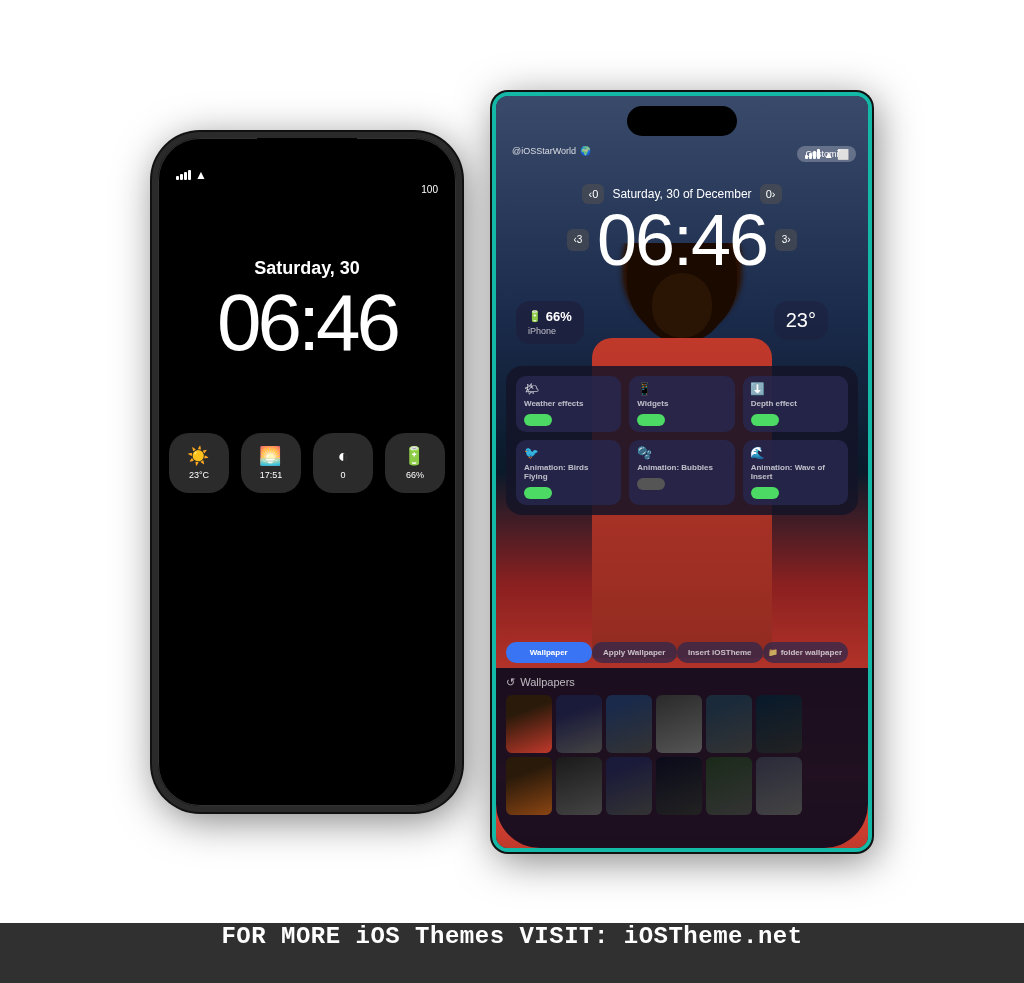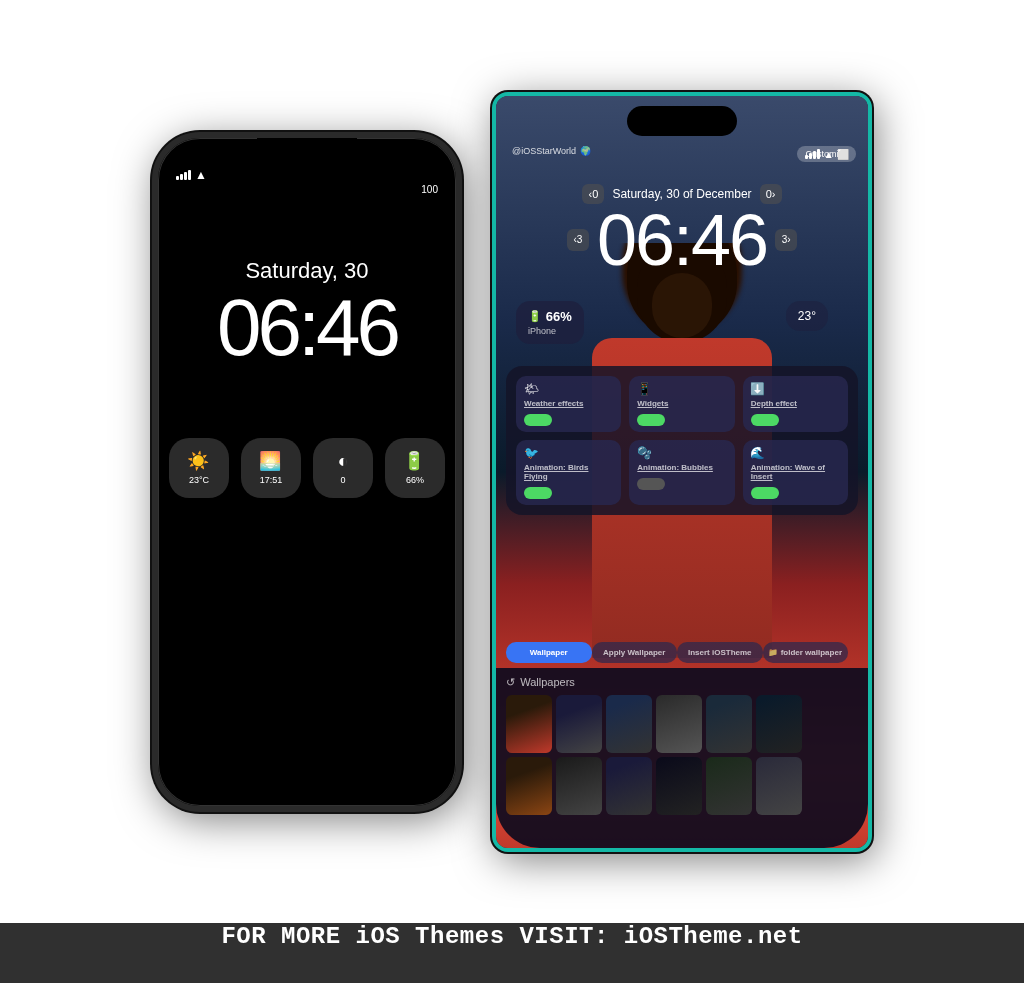--- a/index.html
+++ b/index.html
@@ -81,22 +81,22 @@
     .phone-left .lock-content {
       width: 100%;
       display: flex;
       flex-direction: column;
       align-items: center;
       padding-top: 120px;
     }
 
     .phone-left .date-text {
       color: #fff;
-      font-size: 22px;
-      font-weight: 400;
+      font-size: 18px;
+      font-weight: 700;
       margin-bottom: 4px;
     }
 
     .phone-left .time-text {
       color: #fff;
       font-size: 80px;
       font-weight: 200;
       letter-spacing: -4px;
       line-height: 1;
       margin-bottom: 50px;
@@ -318,21 +318,20 @@
       display: flex;
       flex-direction: column;
       gap: 3px;
       color: #fff;
     }
 
     .setting-item .s-label {
       font-size: 8px;
       color: rgba(255,255,255,0.7);
       font-weight: 600;
-      text-decoration: underline;
     }
 
     .toggle-bar {
       width: 28px;
       height: 12px;
       border-radius: 6px;
       margin-top: 3px;
     }
 
     .toggle-on { background: #4cd964; }
@@ -598,21 +597,21 @@
       <div class="battery-widget">
         <div style="display:flex;gap:4px;align-items:center;">
           <span>🔋</span>
           <span style="font-size:13px;font-weight:600;">66%</span>
         </div>
         <span style="font-size:9px;color:rgba(255,255,255,0.7);">iPhone</span>
       </div>
 
       <div class="temp-widget">
         <div style="display:flex;align-items:center;gap:4px;">
-          <span style="font-size:12px;font-weight:500;">23°</span>
+          <span style="font-size:20px;font-weight:500;">23°</span>
         </div>
       </div>
 
       <div class="settings-panel">
 
         <div class="settings-row">
           <div class="setting-item">
             <span class="s-icon">🌤</span>
             <span class="s-label">Weather effects</span>
             <div class="toggle-bar toggle-on"></div>

